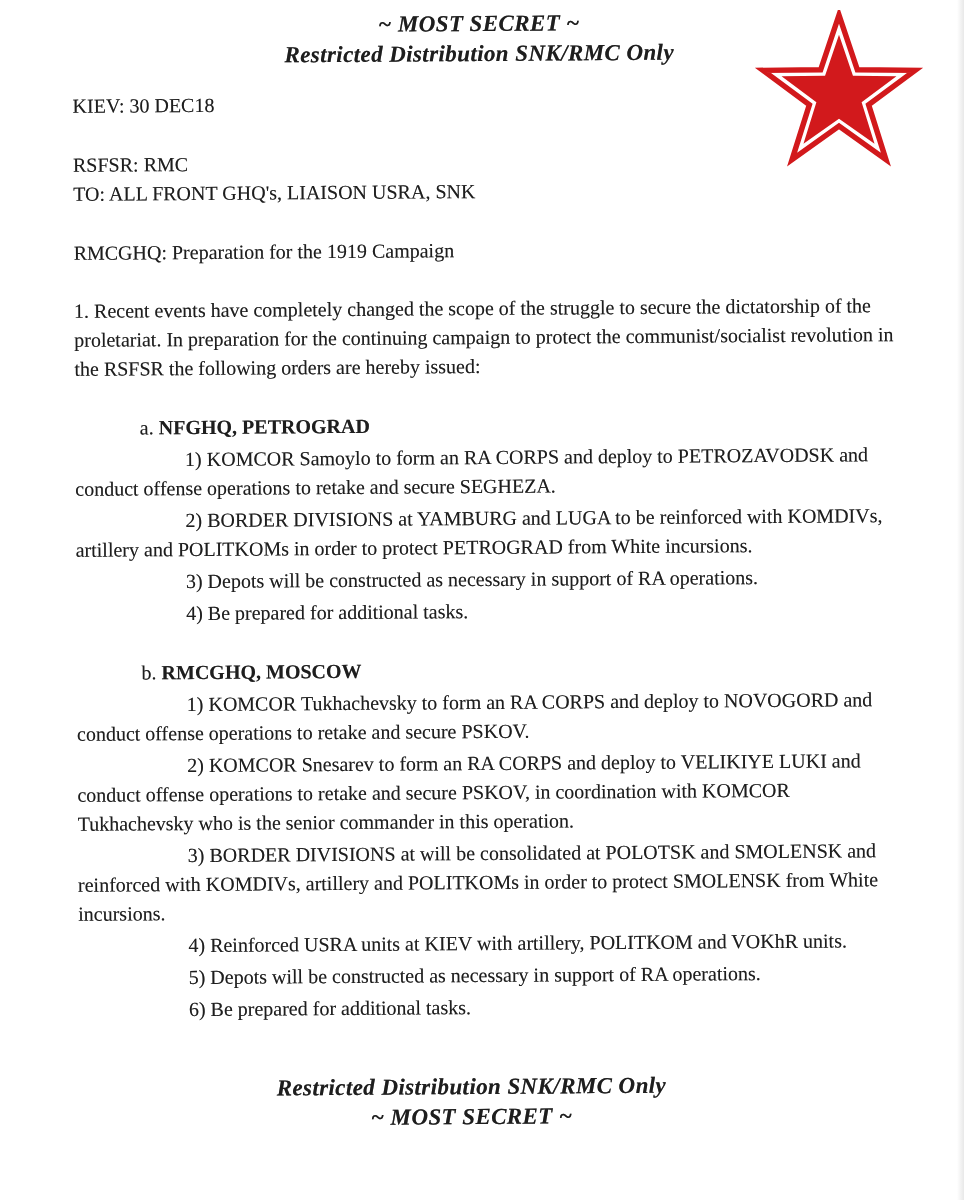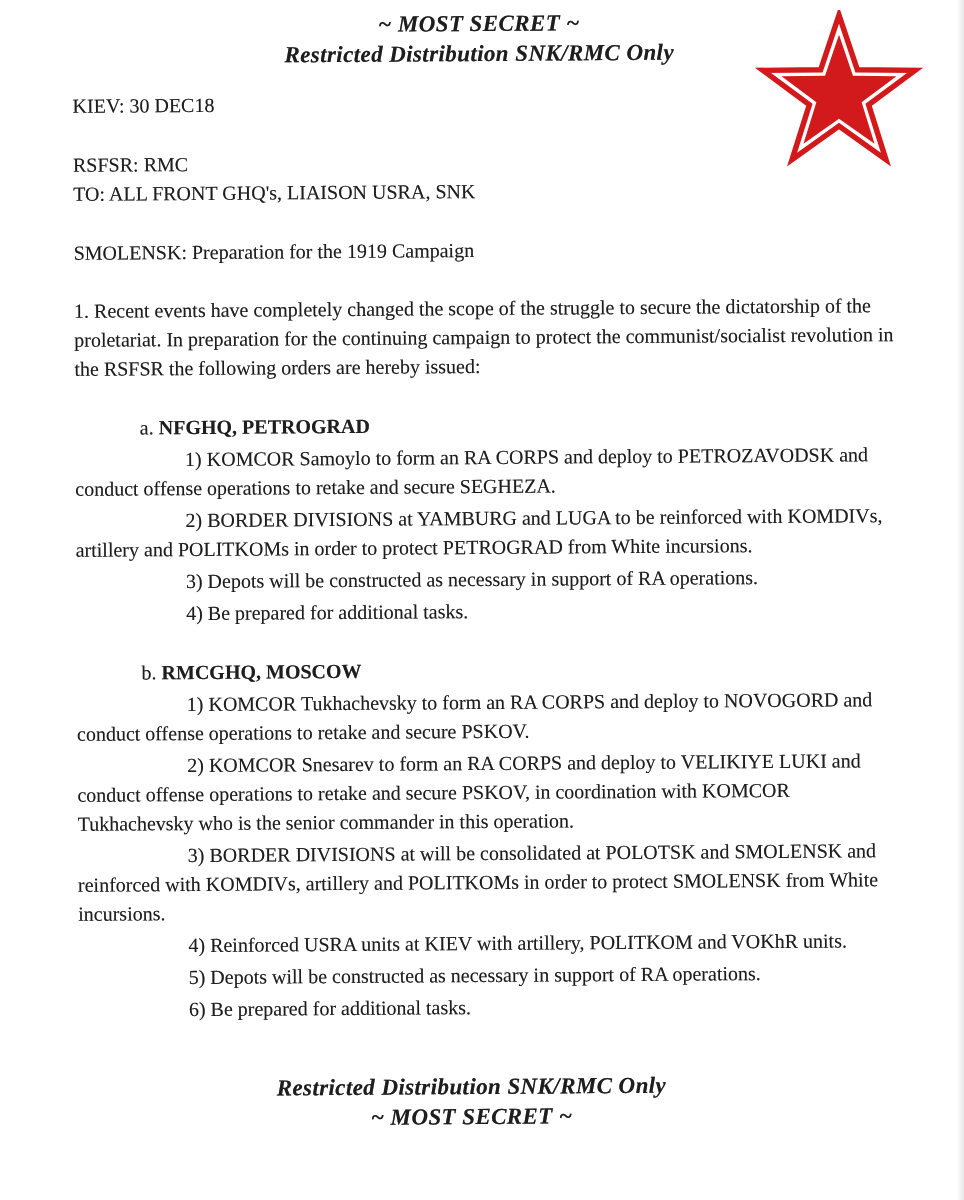--- a/index.html
+++ b/index.html
@@ -74,21 +74,21 @@
       <div class="banner">Restricted Distribution SNK/RMC Only</div>
     </div>
 
     <div class="bodytext">
 
       <p class="line gap20"><span>KIEV:</span> <span>30 DEC18</span></p>
 
       <p class="line gap30"><span>RSFSR:</span> <span>RMC</span></p>
       <p class="line"><span>TO:</span> <span>ALL FRONT GHQ's, LIAISON USRA, SNK</span></p>
 
-      <p class="line gap30"><span>SMOLENSK:</span> <span>Preparation for the 1919 Campaign</span></p>
+      <p class="line gap30"><span>RMCGHQ:</span> <span>Preparation for the 1919 Campaign</span></p>
 
       <p class="intro">1. Recent events have completely changed the scope of the struggle to secure the dictatorship of the proletariat. In preparation for the continuing campaign to protect the communist/socialist revolution in the RSFSR the following orders are hereby issued:</p>
 
       <p class="section-title"><span>a.</span> <span class="sec-name">NFGHQ, PETROGRAD</span></p>
       <p class="item">1) KOMCOR Samoylo to form an RA CORPS and deploy to PETROZAVODSK and conduct offense operations to retake and secure SEGHEZA.</p>
       <p class="item">2) BORDER DIVISIONS at YAMBURG and LUGA to be reinforced with KOMDIVs, artillery and POLITKOMs in order to protect PETROGRAD from White incursions.</p>
       <p class="item">3) Depots will be constructed as necessary in support of RA operations.</p>
       <p class="item">4) Be prepared for additional tasks.</p>
 
       <p class="section-title gap29"><span>b.</span> <span class="sec-name">RMCGHQ, MOSCOW</span></p>

